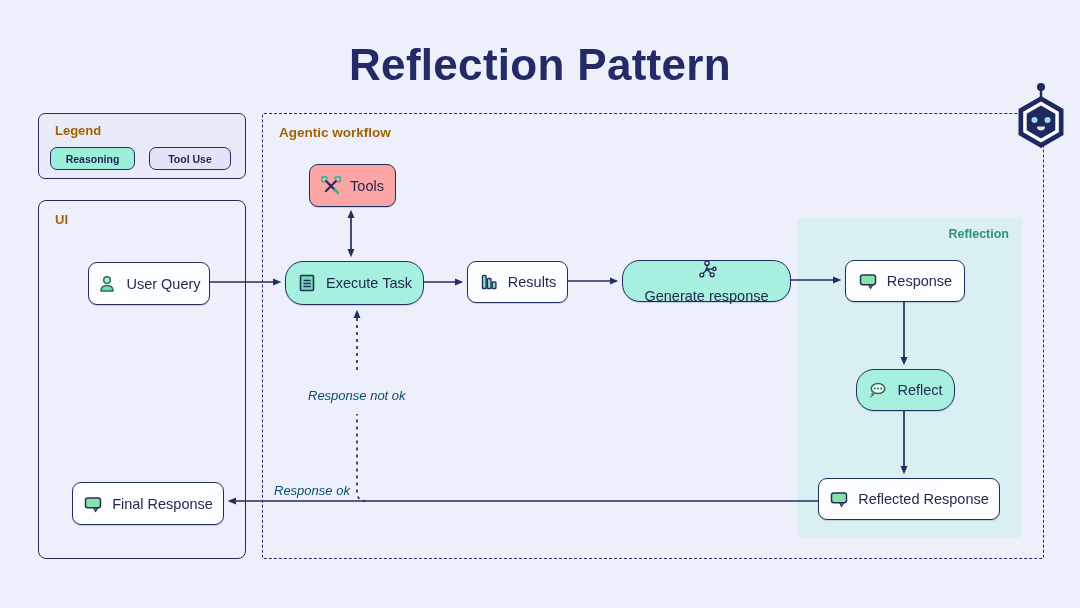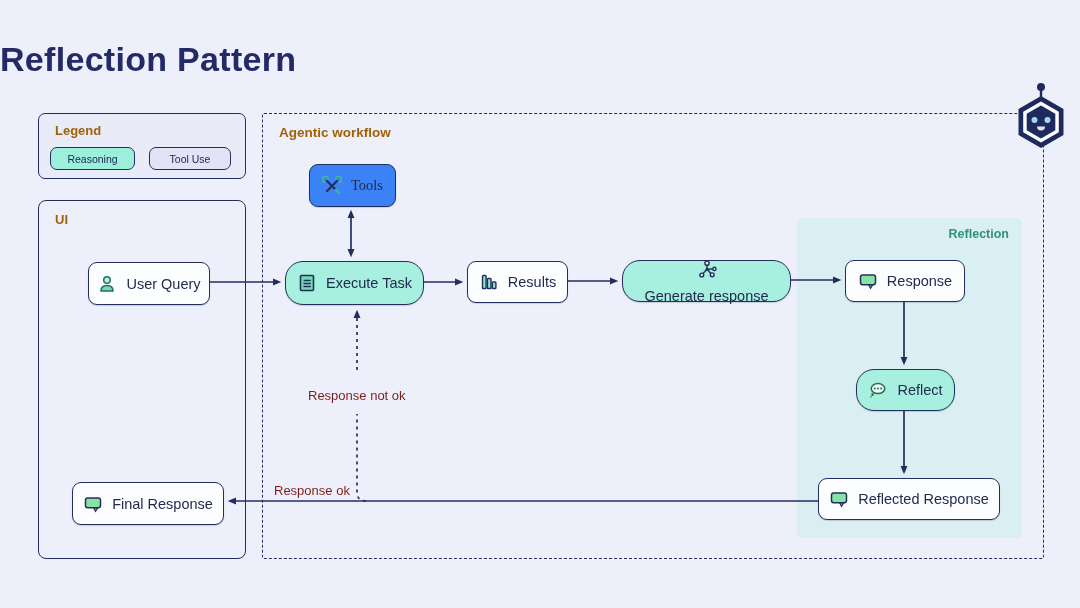--- a/index.html
+++ b/index.html
@@ -1,45 +1,45 @@
 <!DOCTYPE html>
 <html><head>
 <meta charset="utf-8">
 <style>
   html,body{margin:0;padding:0;background:#edf0fa;}
   .canvas{position:relative;width:1080px;height:608px;background:#edf0fa;
     font-family:"Liberation Sans",sans-serif;overflow:hidden;}
-  .title{position:absolute;top:40px;left:0;width:100%;
-    font-size:34px;font-weight:700;color:#232a66;margin:0;letter-spacing:.3px;}
+  .title{position:absolute;top:40px;left:0;width:100%;text-align:center;
+    font-size:44px;font-weight:700;color:#232a66;margin:0;letter-spacing:.3px;}
   .panel{position:absolute;border:1.7px solid #242e5e;border-radius:7px;z-index:1;}
   .panel-title{font-size:13px;font-weight:700;color:#a16207;}
   .legend{left:38px;top:113px;width:206px;height:64px;background:#e9ebf8;}
   .legend .panel-title{position:absolute;left:16px;top:9px;}
   .legend-pills{position:absolute;left:11px;top:33px;display:flex;gap:14px;}
   .pill{display:flex;align-items:center;justify-content:center;width:83px;height:21px;
-    border:1.3px solid #242e5e;border-radius:7px;font-size:10.5px;font-weight:400;color:#1b2350;}
+    border:1.3px solid #242e5e;border-radius:7px;font-size:10.5px;font-weight:700;color:#1b2350;}
   .pill-reasoning{background:#9cf0d9;}
   .pill-tooluse{background:#e3e3f8;width:80px;}
   .ui-panel{left:38px;top:200px;width:206px;height:357px;border-radius:8px;}
   .ui-panel .panel-title{position:absolute;left:16px;top:11px;}
   .workflow-panel{left:262px;top:113px;width:780px;height:444px;
     border:1.7px dashed #242e5e;border-radius:2px;}
   .workflow-panel .panel-title{position:absolute;left:16px;top:11px;font-size:13.5px;}
   .reflection-panel{position:absolute;left:797px;top:218px;width:225px;height:320px;
     background:#d9eff2;border-radius:5px;z-index:1;}
   .reflection-title{position:absolute;right:13px;top:9px;font-size:12.5px;
     font-weight:700;color:#30917f;margin-left:47px;}
   .node{position:absolute;display:flex;align-items:center;justify-content:center;gap:9px;
     border:1.7px solid #242e5e;border-radius:9px;background:#fcfdff;color:#222b4f;
     font-size:14.5px;z-index:4;box-shadow:0 1px 1px rgba(36,46,94,.18);}
   .node.teal{background:#a7efdf;border-radius:18px;}
-  .node.lav{background:#3b82f6;font-family:Liberation Serif, serif;}
+  .node.lav{background:#fca5a5;}
   .ic{flex:0 0 auto;}
   .arrows{position:absolute;left:0;top:0;z-index:3;pointer-events:none;}
-  .edge-label{position:absolute;font-size:13px;color:#7f1d1d;z-index:2;}
+  .edge-label{position:absolute;font-size:13px;color:#0c4a6e;z-index:2;font-style:italic;}
   .robot{position:absolute;left:1008px;top:80px;z-index:6;}
 </style>
 </head>
 <body>
 
 <div class="canvas">
 
   <h1 class="title">Reflection Pattern</h1>
 
   <div class="panel legend">

